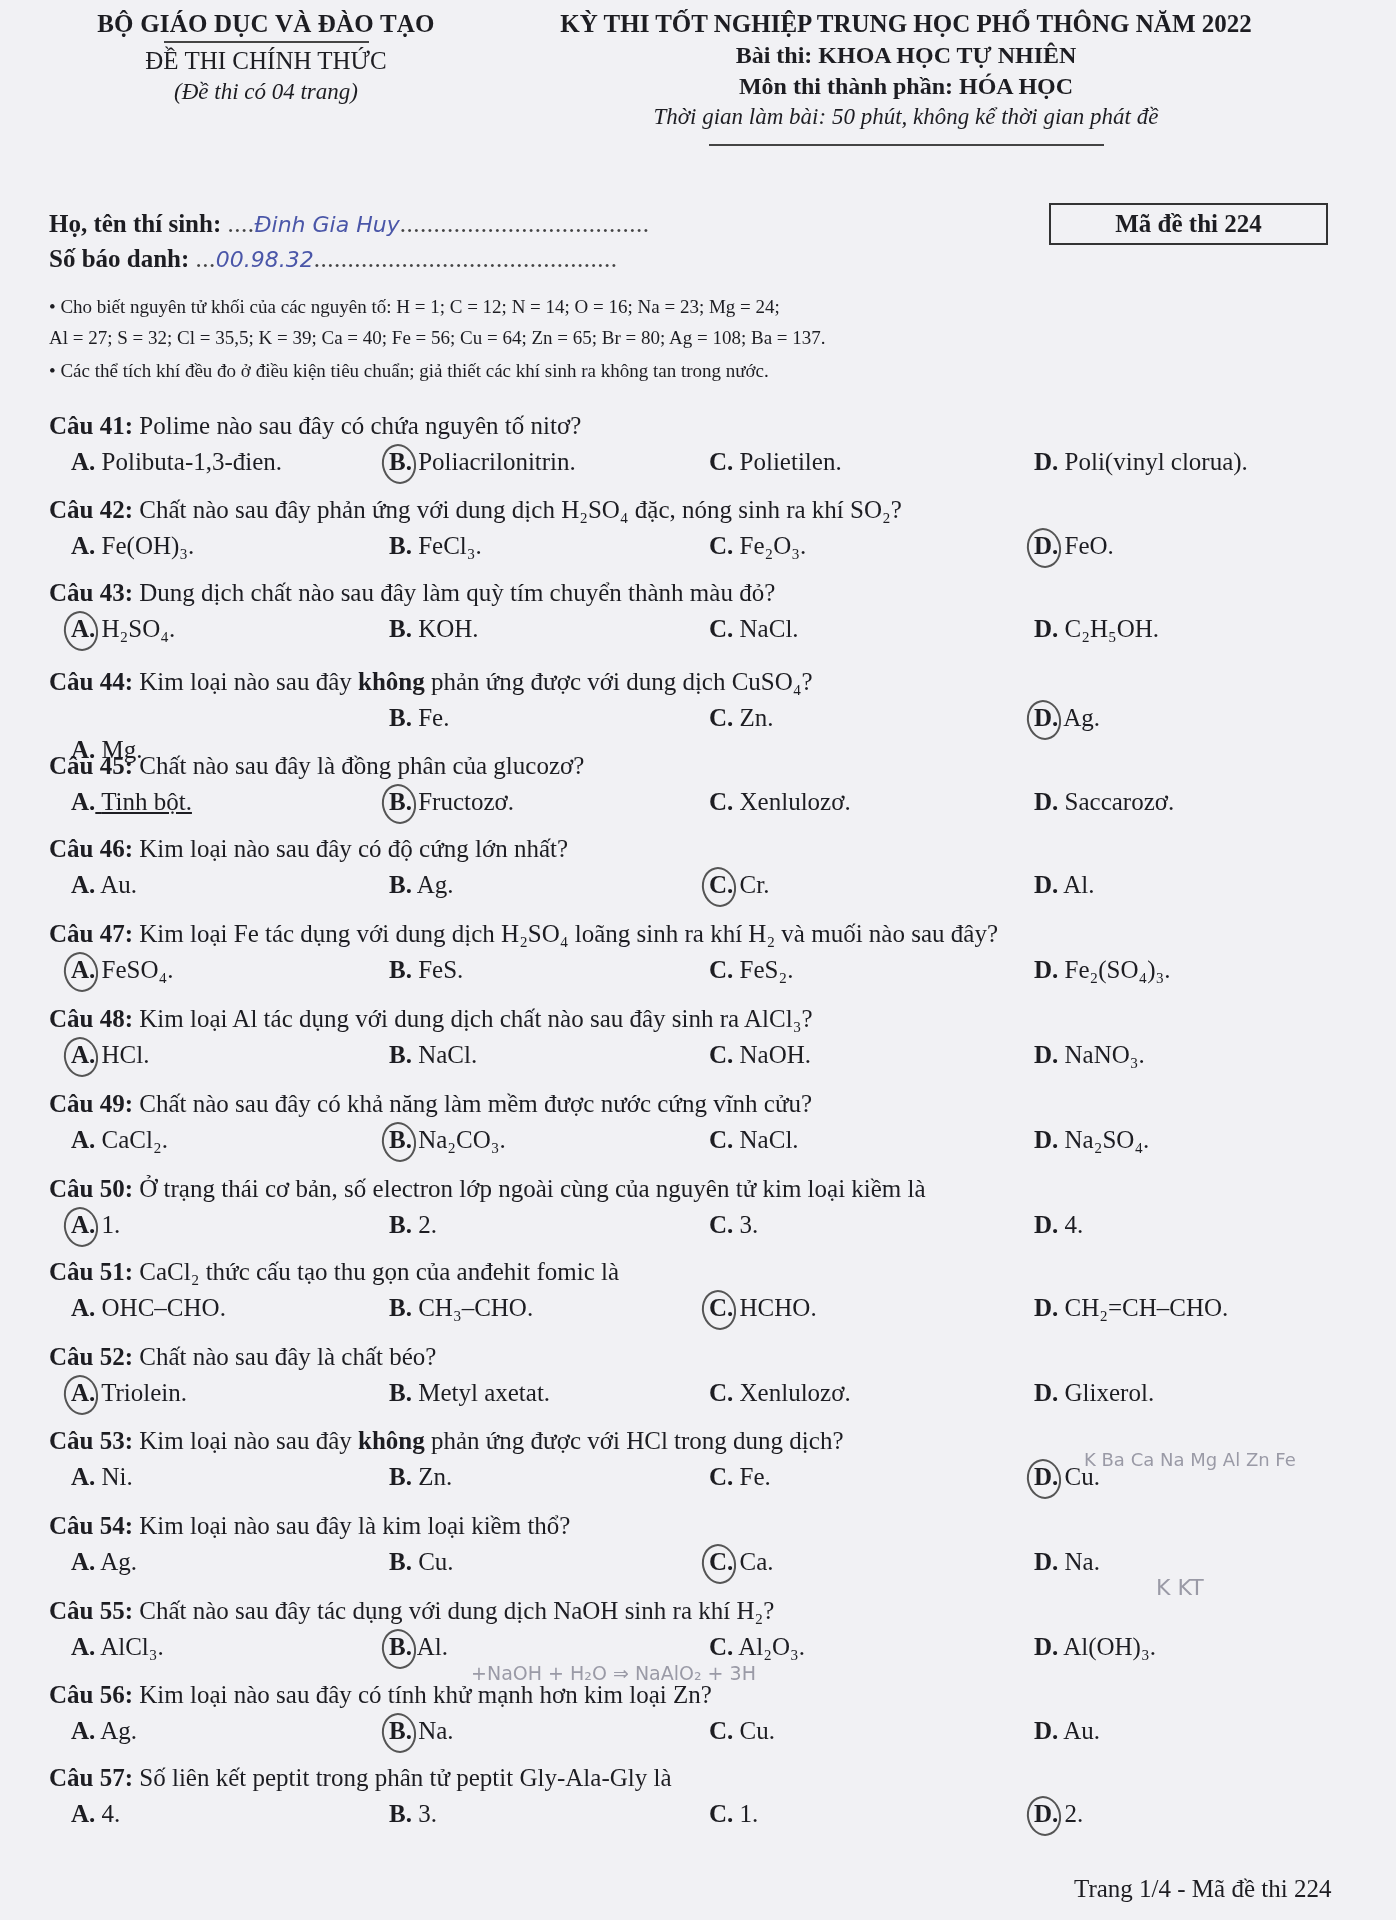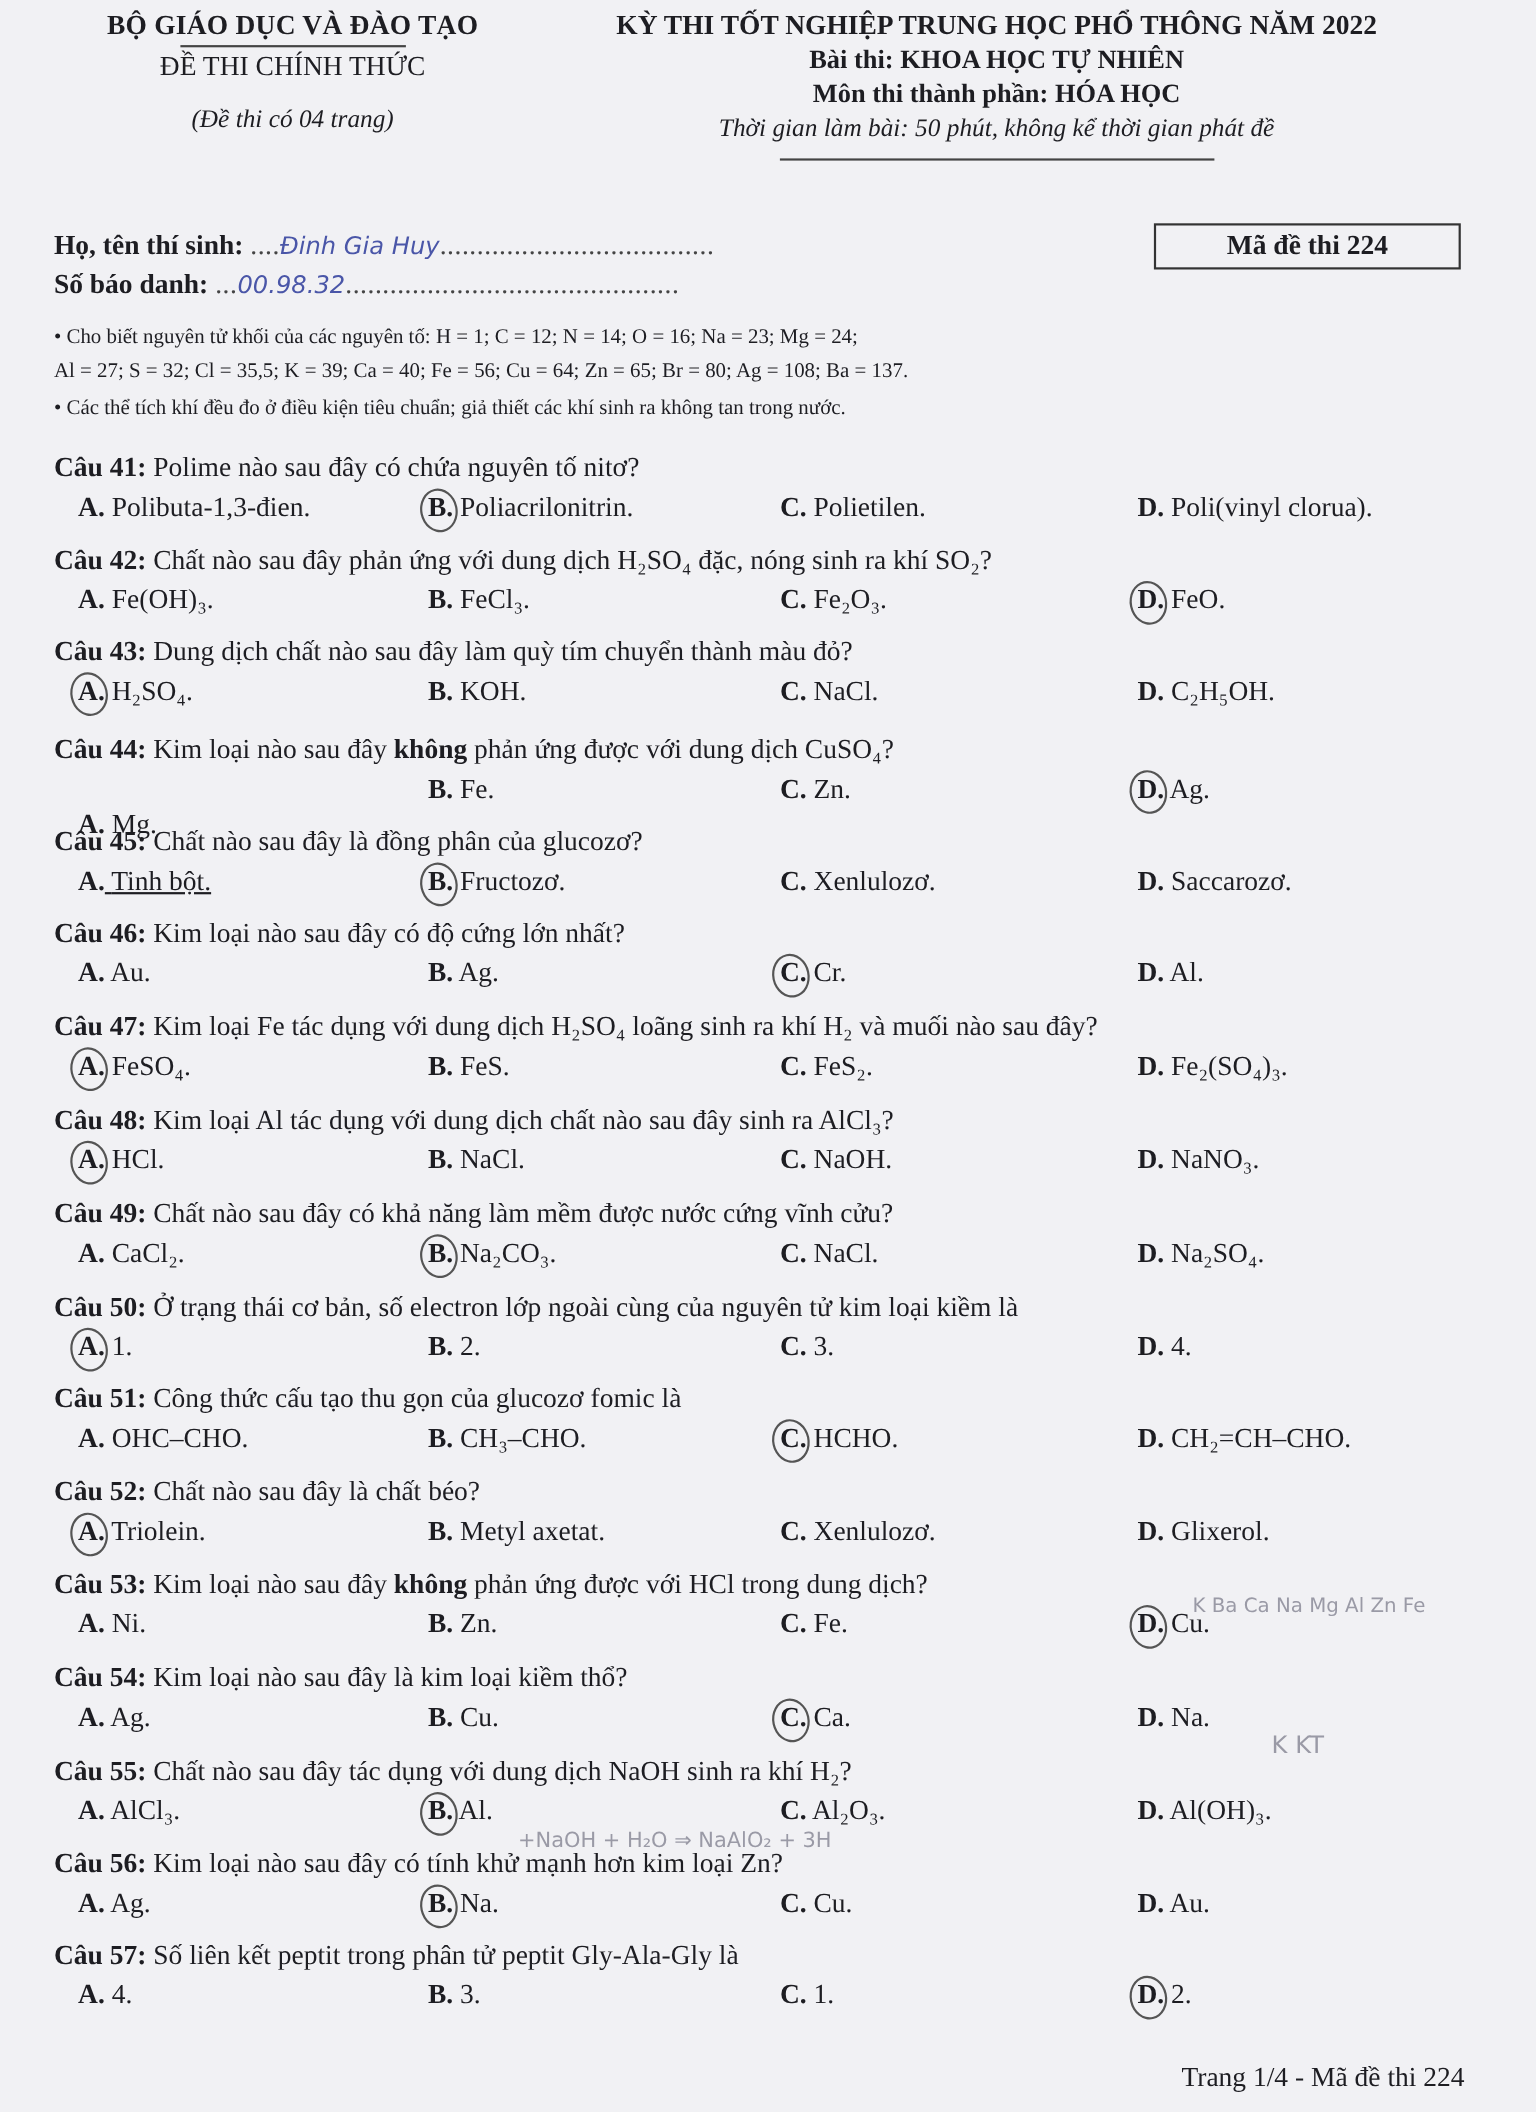--- a/index.html
+++ b/index.html
@@ -8,21 +8,21 @@
     background: #f1f1f4;
     font-family: "Liberation Serif", "DejaVu Serif", serif;
     color: #1d1d22;
     position: relative;
   }
   .page { position: absolute; left: 16px; top: 0; width: 1396px; height: 1920px; }
   .hdr-left { position: absolute; left: 30px; top: 10px; width: 440px; text-align: center; }
   .hdr-left .ministry { font-size: 25px; font-weight: bold; letter-spacing: 0.2px; }
   .hdr-left .rule { width: 205px; height: 2px; background: #444; margin: 3px auto 4px; }
   .hdr-left .official { font-size: 25px; }
-  .hdr-left .pages { font-size: 23px; font-style: italic; margin-top: 20px; }
+  .hdr-left .pages { font-size: 23px; font-style: italic; margin-top: 4px; }
   .hdr-right { position: absolute; left: 470px; top: 10px; width: 840px; text-align: center; }
   .hdr-right .exam { font-size: 25px; font-weight: bold; }
   .hdr-right .line2, .hdr-right .line3 { font-size: 24px; font-weight: bold; margin-top: 4px; }
   .hdr-right .time { font-size: 23px; font-style: italic; margin-top: 4px; }
   .hdr-right .rule { width: 395px; height: 2px; background: #444; margin: 14px auto 0; }
 
   .cand { position: absolute; left: 33px; font-size: 25px; font-weight: bold; }
   .cand .dots { font-weight: normal; color: #444; letter-spacing: 0.5px; }
   .cand .hand { font-family: "DejaVu Sans", sans-serif; font-style: italic; font-weight: normal; color: #4a56a8; font-size: 22px; }
   .code-box { position: absolute; left: 1033px; top: 203px; width: 275px; height: 38px; border: 2px solid #333; text-align: center; font-size: 25px; font-weight: bold; line-height: 38px; }
@@ -159,21 +159,21 @@
       <div class="q" style="top: 1175px;">
         <div class="stem"><b>Câu 50:</b><span> Ở trạng thái cơ bản, số electron lớp ngoài cùng của nguyên tử kim loại kiềm là</span></div>
         <div class="opts">
           <div class="opt circled" style="left: 22px;"><span class="letter">A.</span> <span>1.</span></div>
           <div class="opt" style="left: 340px;"><span class="letter">B.</span> <span>2.</span></div>
           <div class="opt" style="left: 660px;"><span class="letter">C.</span> <span>3.</span></div>
           <div class="opt" style="left: 985px;"><span class="letter">D.</span> <span>4.</span></div>
         </div>
       </div>
       <div class="q" style="top: 1258px;">
-        <div class="stem"><b>Câu 51:</b><span> Công thức cấu tạo thu gọn của glucozơ fomic là</span></div>
+        <div class="stem"><b>Câu 51:</b><span> CaCl₂ thức cấu tạo thu gọn của anđehit fomic là</span></div>
         <div class="opts">
           <div class="opt" style="left: 22px;"><span class="letter">A.</span> <span>OHC–CHO.</span></div>
           <div class="opt" style="left: 340px;"><span class="letter">B.</span> <span>CH₃–CHO.</span></div>
           <div class="opt circled" style="left: 660px;"><span class="letter">C.</span> <span>HCHO.</span></div>
           <div class="opt" style="left: 985px;"><span class="letter">D.</span> <span>CH₂=CH–CHO.</span></div>
         </div>
       </div>
       <div class="q" style="top: 1343px;">
         <div class="stem"><b>Câu 52:</b><span> Chất nào sau đây là chất béo?</span></div>
         <div class="opts">

